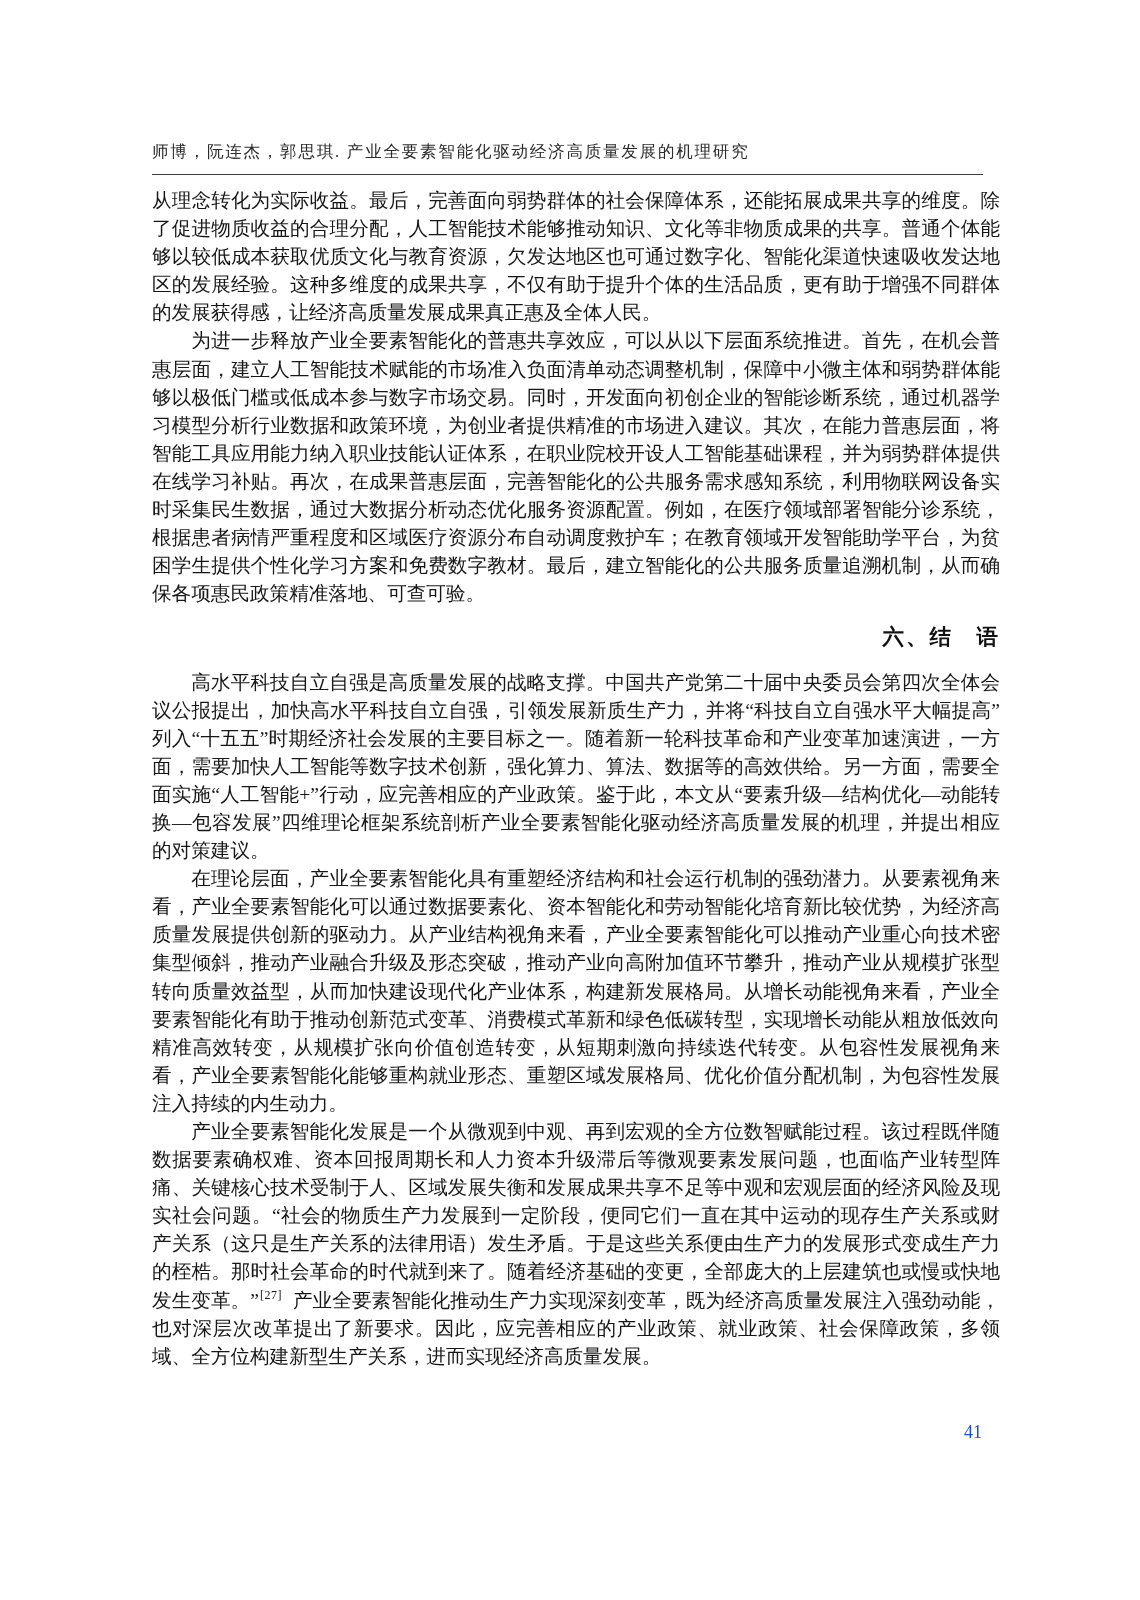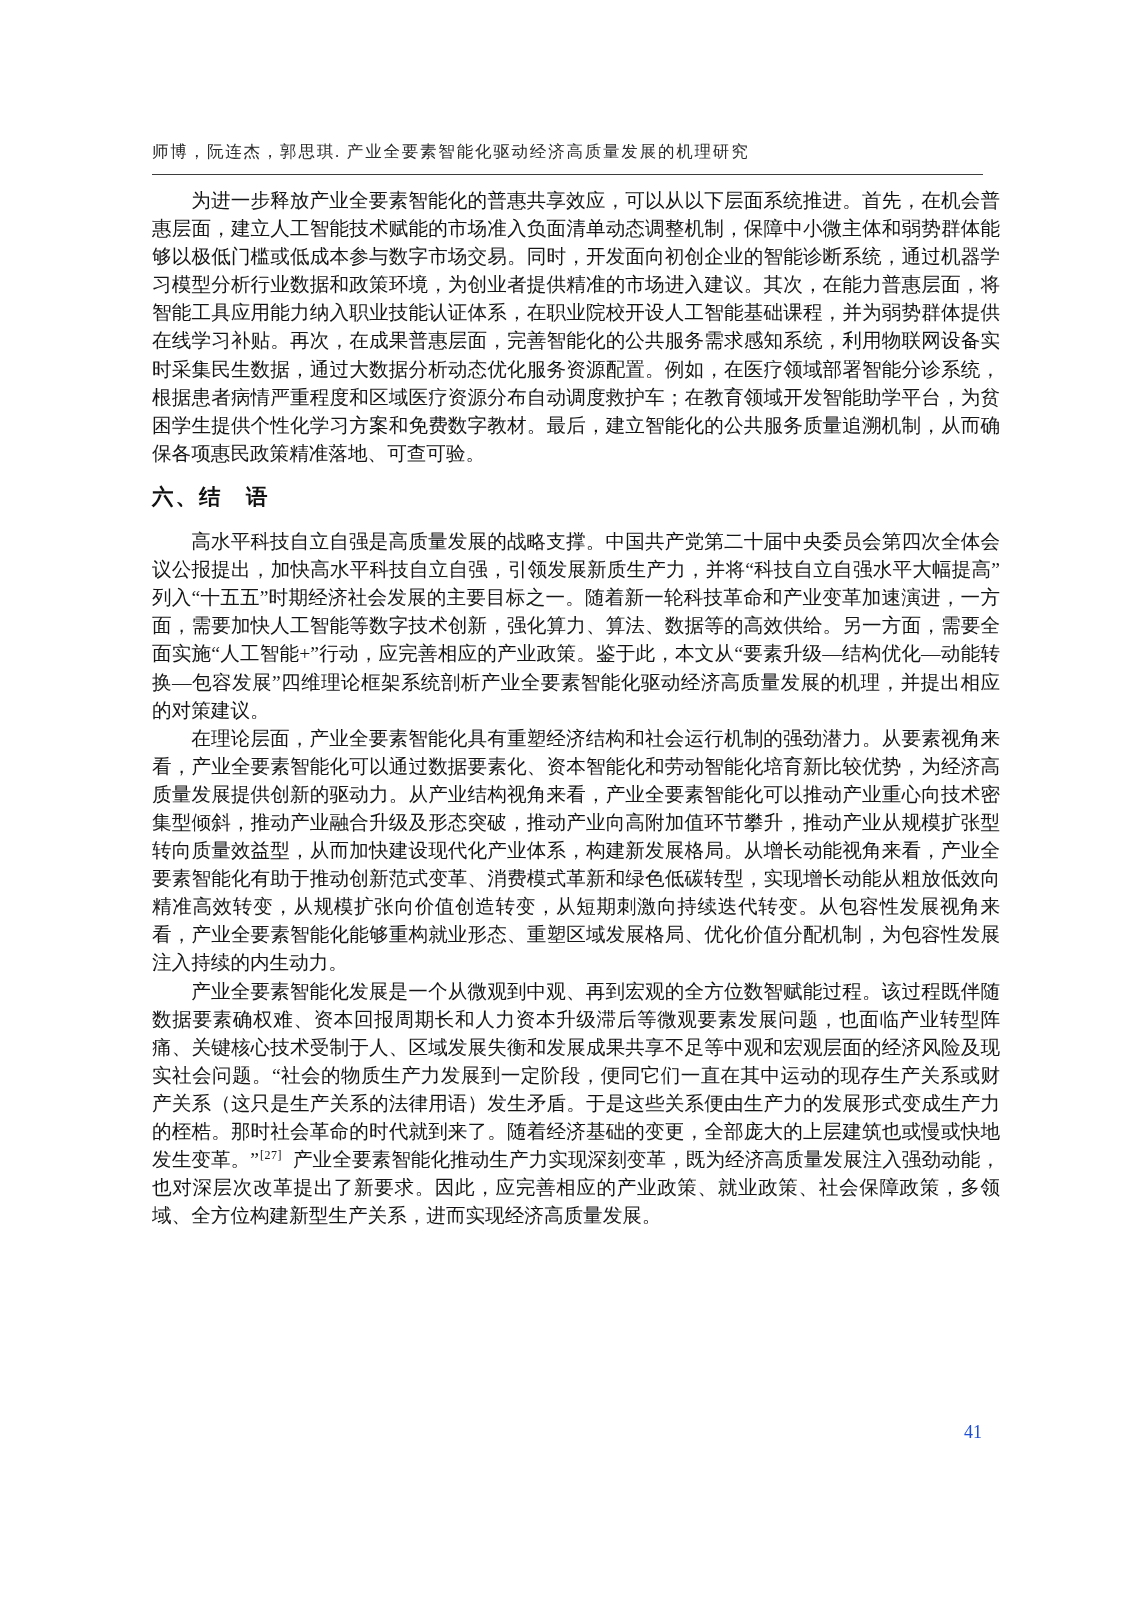--- a/index.html
+++ b/index.html
@@ -49,21 +49,21 @@
   .body-block p {
     margin: 0;
     padding: 0;
     text-indent: 2em;
   }
   .body-block p.continuation {
     text-indent: 0;
   }
   .section-heading {
     margin: 15px 0 17px 0;
-    text-align: left;
+    text-align: right;
     text-indent: 0;
     font-family: "Liberation Sans", "DejaVu Sans", sans-serif;
     font-weight: 700;
     font-size: 21.5px;
     letter-spacing: 2px;
     color: #111111;
   }
   sup.ref-mark {
     font-size: 12px;
     line-height: 0;
@@ -83,20 +83,21 @@
 <body>
 
 <div class="page">
 
   <div class="running-head">师博，阮连杰，郭思琪. 产业全要素智能化驱动经济高质量发展的机理研究</div>
 
   <div class="head-rule"></div>
 
   <div class="body-block">
 
+    <p class="continuation">从理念转化为实际收益。最后，完善面向弱势群体的社会保障体系，还能拓展成果共享的维度。除了促进物质收益的合理分配，人工智能技术能够推动知识、文化等非物质成果的共享。普通个体能够以较低成本获取优质文化与教育资源，欠发达地区也可通过数字化、智能化渠道快速吸收发达地区的发展经验。这种多维度的成果共享，不仅有助于提升个体的生活品质，更有助于增强不同群体的发展获得感，让经济高质量发展成果真正惠及全体人民。</p>
 
     <p>为进一步释放产业全要素智能化的普惠共享效应，可以从以下层面系统推进。首先，在机会普惠层面，建立人工智能技术赋能的市场准入负面清单动态调整机制，保障中小微主体和弱势群体能够以极低门槛或低成本参与数字市场交易。同时，开发面向初创企业的智能诊断系统，通过机器学习模型分析行业数据和政策环境，为创业者提供精准的市场进入建议。其次，在能力普惠层面，将智能工具应用能力纳入职业技能认证体系，在职业院校开设人工智能基础课程，并为弱势群体提供在线学习补贴。再次，在成果普惠层面，完善智能化的公共服务需求感知系统，利用物联网设备实时采集民生数据，通过大数据分析动态优化服务资源配置。例如，在医疗领域部署智能分诊系统，根据患者病情严重程度和区域医疗资源分布自动调度救护车；在教育领域开发智能助学平台，为贫困学生提供个性化学习方案和免费数字教材。最后，建立智能化的公共服务质量追溯机制，从而确保各项惠民政策精准落地、可查可验。</p>
 
     <h2 class="section-heading">六、结　语</h2>
 
     <p>高水平科技自立自强是高质量发展的战略支撑。中国共产党第二十届中央委员会第四次全体会议公报提出，加快高水平科技自立自强，引领发展新质生产力，并将“科技自立自强水平大幅提高”列入“十五五”时期经济社会发展的主要目标之一。随着新一轮科技革命和产业变革加速演进，一方面，需要加快人工智能等数字技术创新，强化算力、算法、数据等的高效供给。另一方面，需要全面实施“人工智能+”行动，应完善相应的产业政策。鉴于此，本文从“要素升级—结构优化—动能转换—包容发展”四维理论框架系统剖析产业全要素智能化驱动经济高质量发展的机理，并提出相应的对策建议。</p>
 
     <p>在理论层面，产业全要素智能化具有重塑经济结构和社会运行机制的强劲潜力。从要素视角来看，产业全要素智能化可以通过数据要素化、资本智能化和劳动智能化培育新比较优势，为经济高质量发展提供创新的驱动力。从产业结构视角来看，产业全要素智能化可以推动产业重心向技术密集型倾斜，推动产业融合升级及形态突破，推动产业向高附加值环节攀升，推动产业从规模扩张型转向质量效益型，从而加快建设现代化产业体系，构建新发展格局。从增长动能视角来看，产业全要素智能化有助于推动创新范式变革、消费模式革新和绿色低碳转型，实现增长动能从粗放低效向精准高效转变，从规模扩张向价值创造转变，从短期刺激向持续迭代转变。从包容性发展视角来看，产业全要素智能化能够重构就业形态、重塑区域发展格局、优化价值分配机制，为包容性发展注入持续的内生动力。</p>
 
     <p><span>产业全要素智能化发展是一个从微观到中观、再到宏观的全方位数智赋能过程。该过程既伴随数据要素确权难、资本回报周期长和人力资本升级滞后等微观要素发展问题，也面临产业转型阵痛、关键核心技术受制于人、区域发展失衡和发展成果共享不足等中观和宏观层面的经济风险及现实社会问题。“社会的物质生产力发展到一定阶段，便同它们一直在其中运动的现存生产关系或财产关系（这只是生产关系的法律用语）发生矛盾。于是这些关系便由生产力的发展形式变成生产力的桎梏。那时社会革命的时代就到来了。随着经济基础的变更，全部庞大的上层建筑也或慢或快地发生变革。”</span><sup class="ref-mark">[27]</sup><span>产业全要素智能化推动生产力实现深刻变革，既为经济高质量发展注入强劲动能，也对深层次改革提出了新要求。因此，应完善相应的产业政策、就业政策、社会保障政策，多领域、全方位构建新型生产关系，进而实现经济高质量发展。</span></p>

